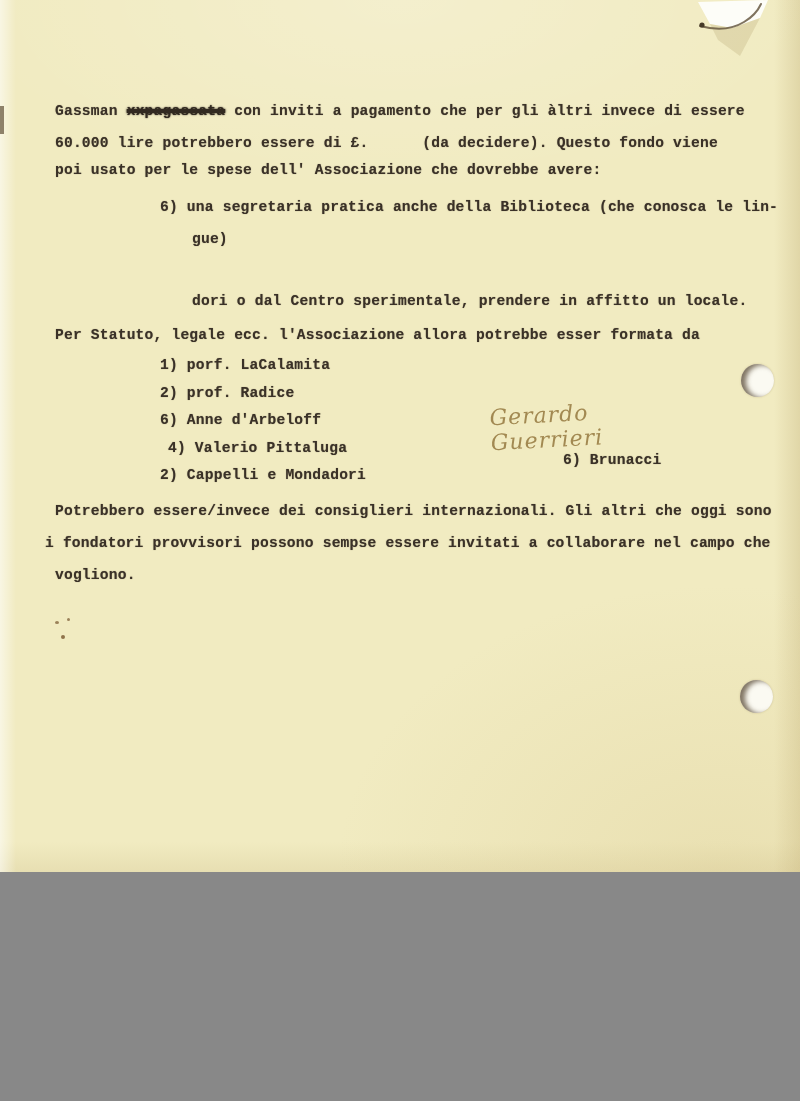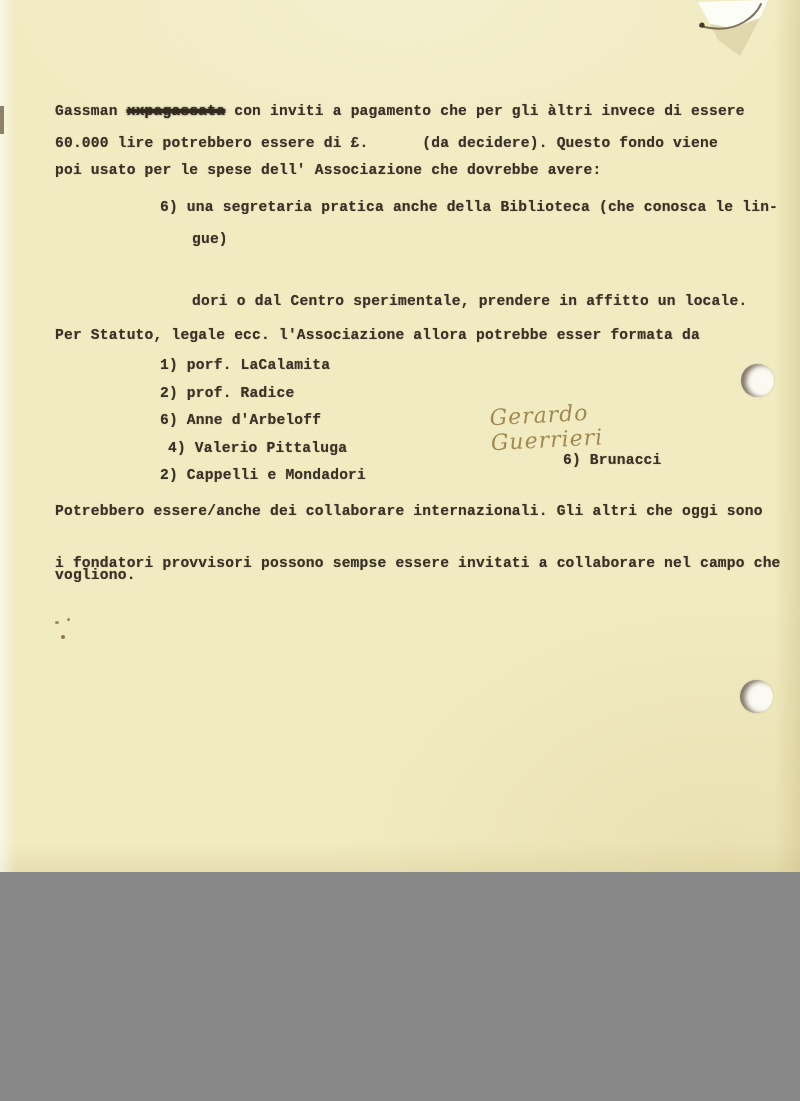--- a/index.html
+++ b/index.html
@@ -37,21 +37,21 @@
   .l6 {top:261px;left:160px;}
   .l7 {top:293px;left:192px;}
   .l8 {top:327px;left:55px;text-align:center;}
   .f0 {top:357px;left:160px;text-align:right;}
   .f1 {top:385px;left:160px;}
   .f2 {top:412px;left:160px;}
   .f3 {top:440px;left:160px;margin-left:8px;}
   .f4 {top:467px;left:160px;}
   .fr {top:452px;left:530px;margin-left:33px;}
   .l9 {top:503px;left:55px;}
-  .l10{top:535px;left:55px;margin-top:20px;}
+  .l10{top:535px;left:45px;}
   .l11{top:567px;left:55px;}
 
   .signature{
     position:absolute;left:490px;top:400px;width:200px;
     font-family:"DejaVu Serif","Liberation Serif",serif;
     font-style:italic;
     font-size:22px;
     color:#95783f;
     transform:rotate(-3deg);
     letter-spacing:1px;
@@ -118,21 +118,21 @@
   <div class="tline l8">Per Statuto, legale ecc. l'Associazione allora potrebbe esser formata da</div>
   <div class="tline f0">1) porf. LaCalamita</div>
   <div class="tline f1">2) prof. Radice</div>
   <div class="tline f2">6) Anne d'Arbeloff</div>
   <div class="tline f3">4) Valerio Pittaluga</div>
   <div class="tline f4">2) Cappelli e Mondadori</div>
   <div class="tline fr">6) Brunacci</div>
 
   <div class="signature">Gerardo Guerrieri</div>
 
-  <div class="tline l9">Potrebbero essere/anche dei collaborare internazionali. Gli altri che oggi sono</div>
+  <div class="tline l9">Potrebbero essere/invece dei consiglieri internazionali. Gli altri che oggi sono</div>
   <div class="tline l10">i fondatori provvisori possono sempse essere invitati a collaborare nel campo che</div>
   <div class="tline l11">vogliono.</div>
 
   <div class="punch-hole hole1"></div>
   <div class="punch-hole hole2"></div>
 
   <svg class="fold-svg" width="140" height="90" viewBox="0 0 140 90">
     <polygon points="38,2 108,0 100,18 72,28 50,24" fill="#fdfdf8"></polygon>
     <polygon points="50,24 72,28 100,18 80,56 58,40" fill="rgba(166,144,92,0.22)"></polygon>
     <path d="M40,26 Q66,33 84,22 Q96,15 101,4" fill="none" stroke="#5f5038" stroke-width="2" stroke-linecap="round" opacity="0.8"></path>

